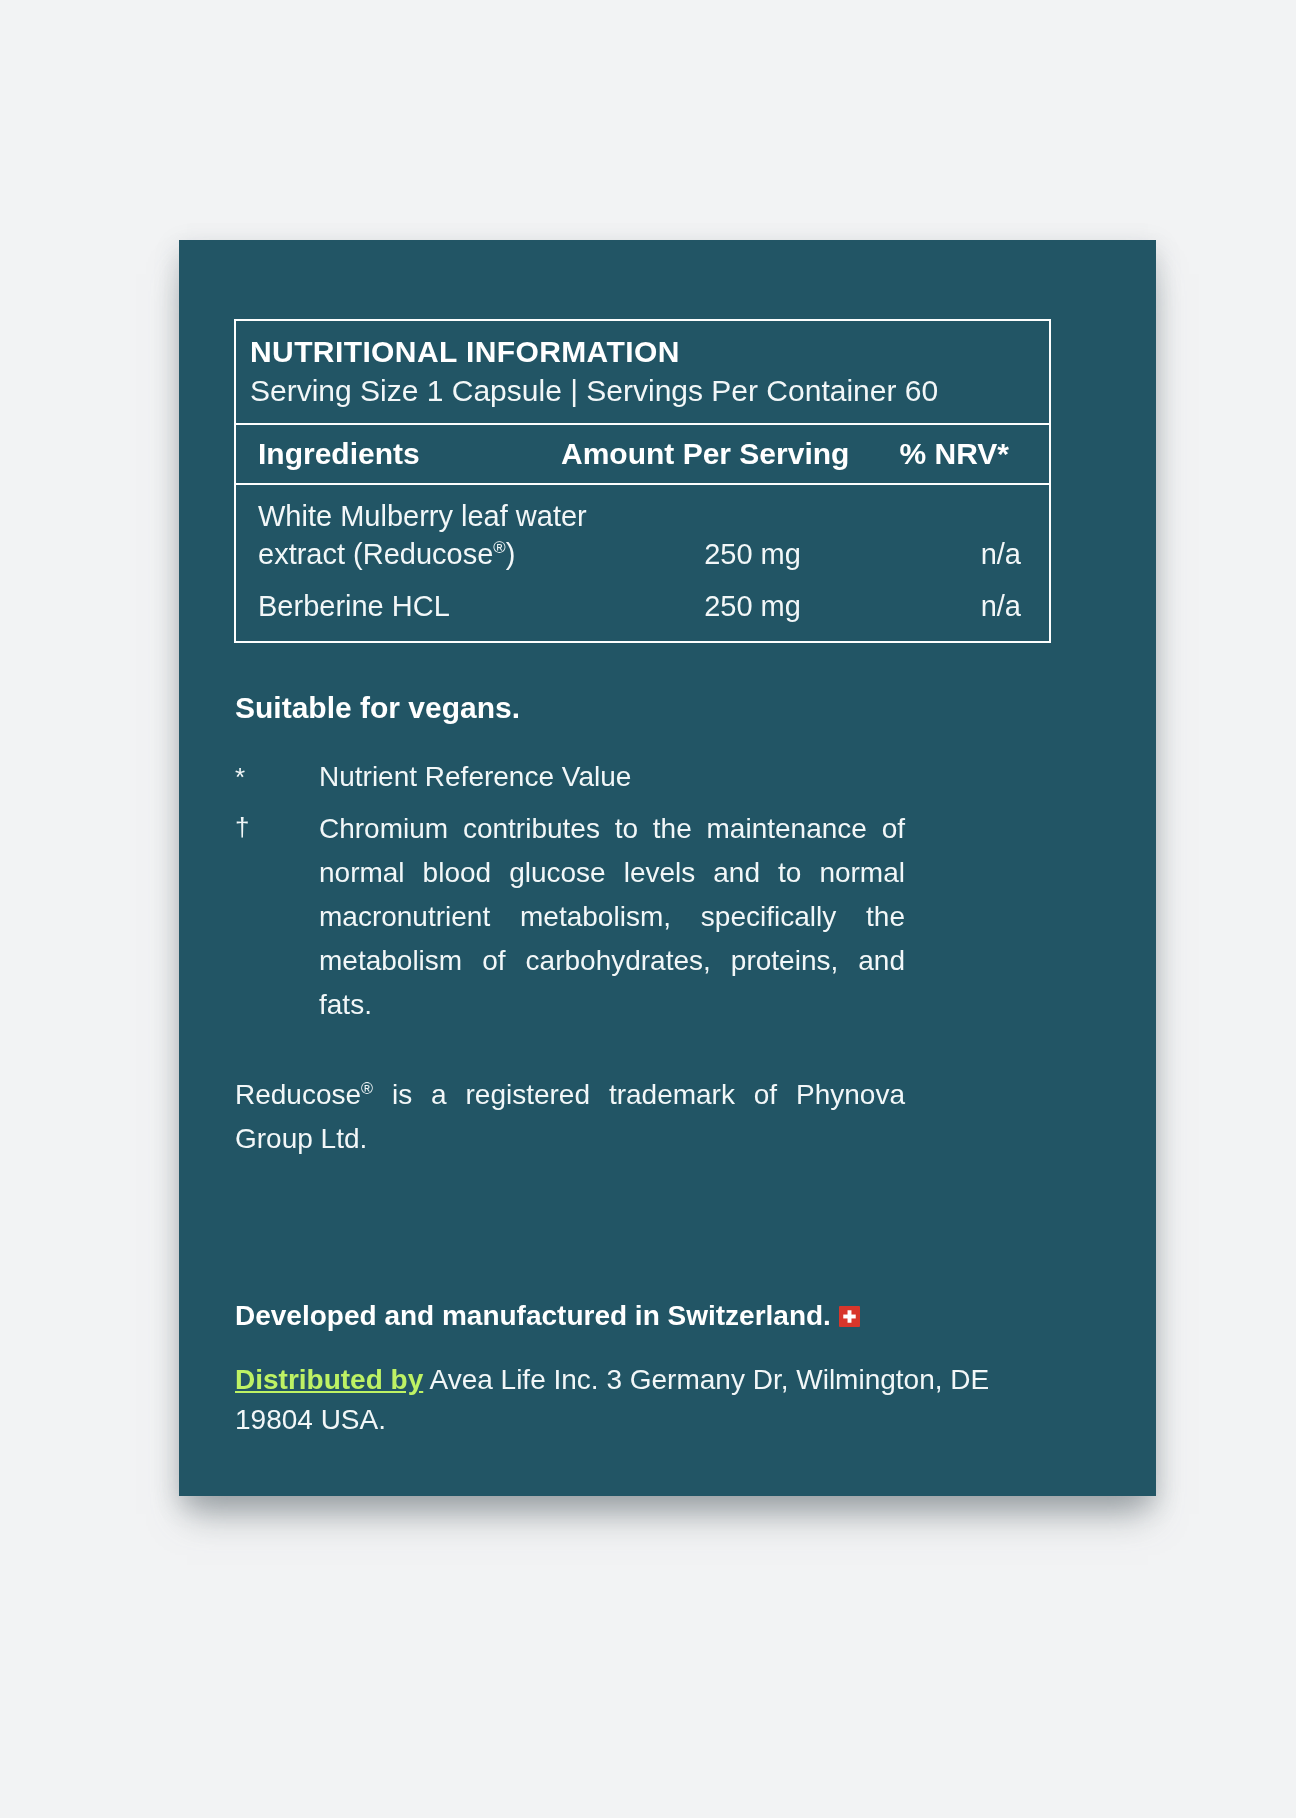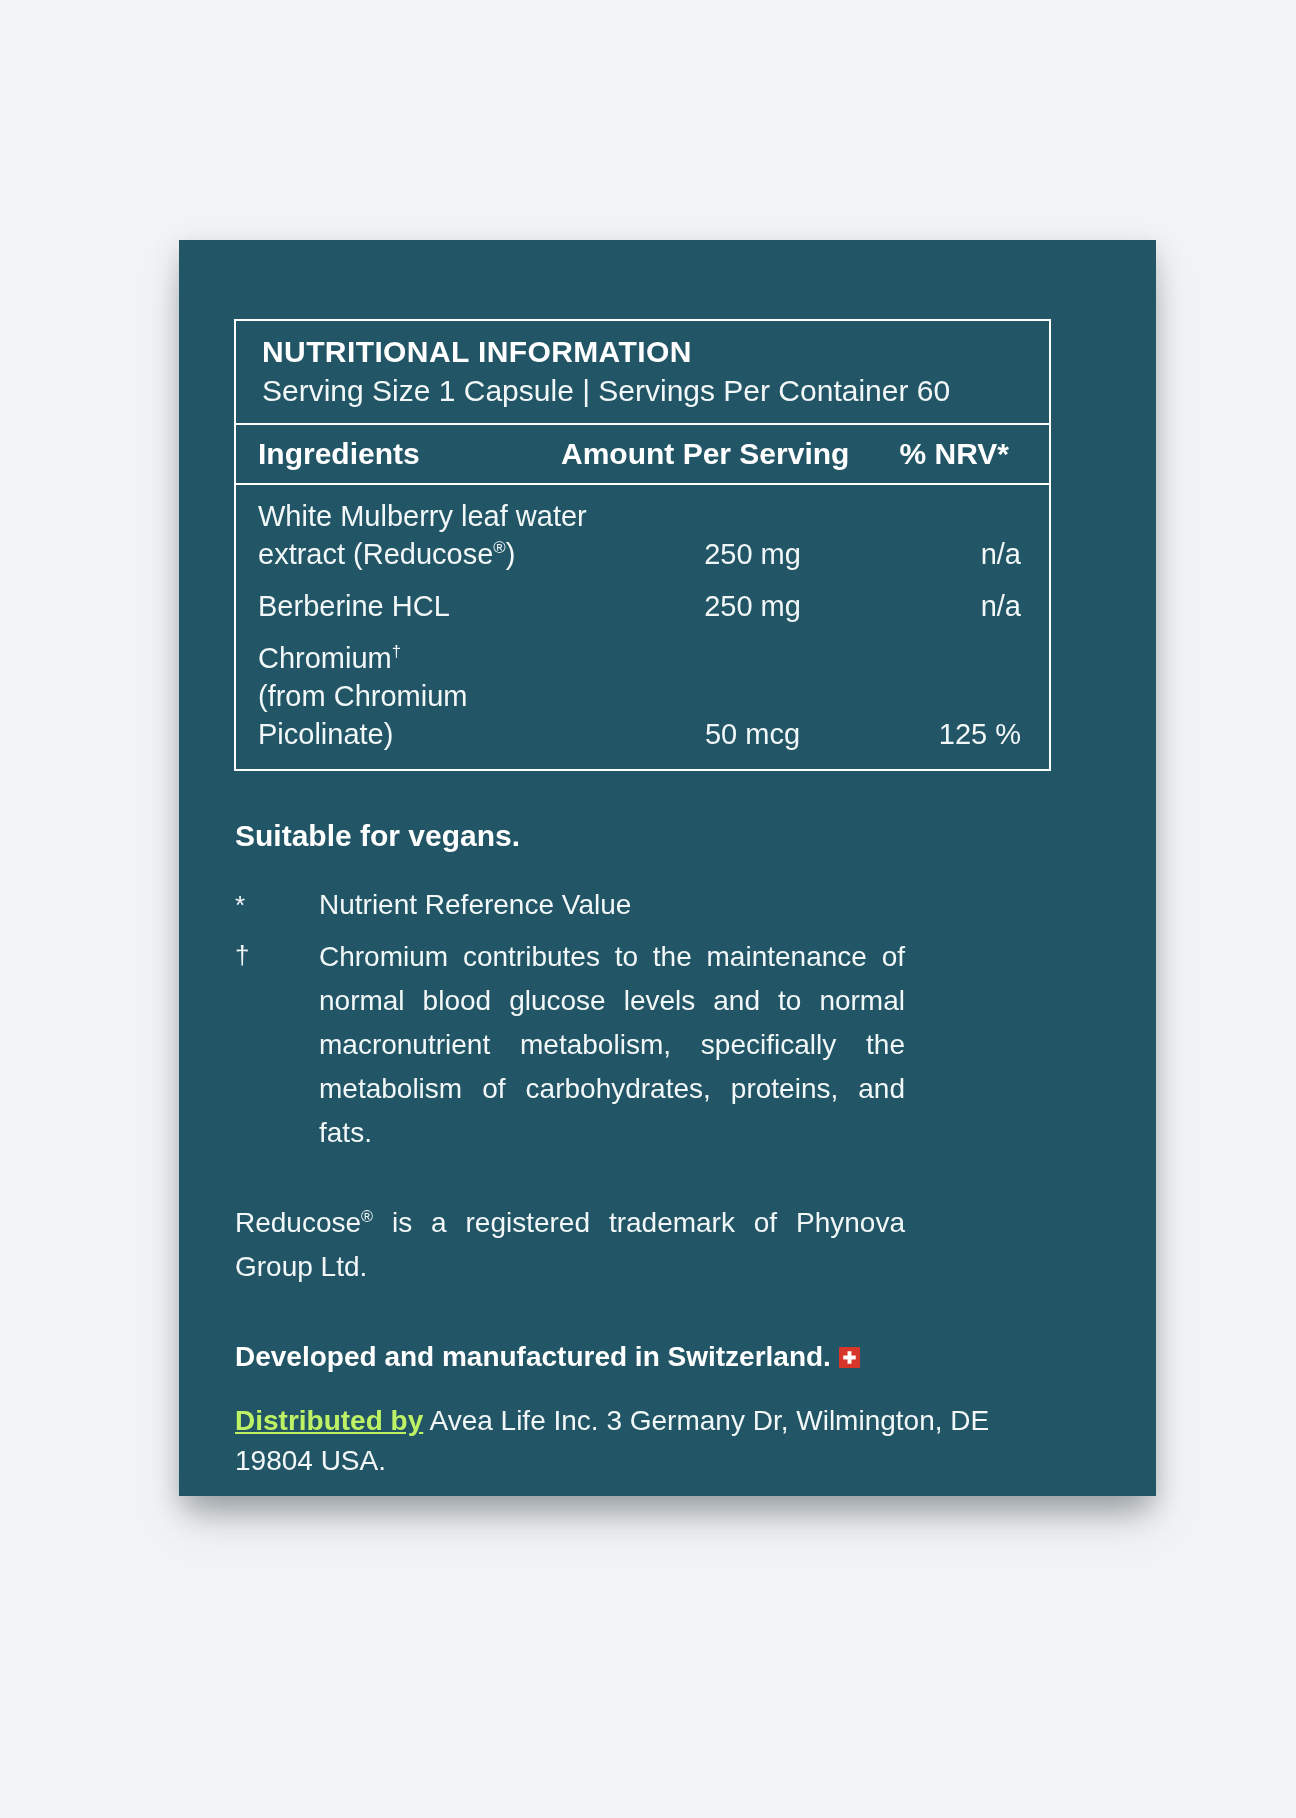--- a/index.html
+++ b/index.html
@@ -23,21 +23,21 @@
     box-shadow:0 26px 34px -8px rgba(105,115,121,0.55), 0 8px 22px rgba(120,130,136,0.30);
   }
 
   
   .nutri-table {
     margin:79px 0 0 55px;
     width:817px;
     border:2px solid #fdfefe;
   }
   .t-head {
-    padding:12px 22px 12px 26px;
+    padding:12px 22px 12px 14px;
     border-bottom:2px solid #fdfefe;
   }
   .t-title {
     font-size:30px; font-weight:bold; line-height:38px;
     letter-spacing:0.4px; color:#ffffff;
   }
   .t-serving { font-size:30px; line-height:40px; color:#f2f7f8; }
 
   .t-cols {
     display:flex; align-items:center;
@@ -113,28 +113,20 @@
         </div>
 
         <div class="t-row">
           <div class="cell-name">
             <div>Berberine HCL</div>
           </div>
           <div class="cell-amt">250 mg</div>
           <div class="cell-nrv">n/a</div>
         </div>
 
-        <div class="t-row">
-          <div class="cell-name">
-            <div><span>Chromium</span><sup>†</sup></div>
-            <div>(from Chromium Picolinate)</div>
-          </div>
-          <div class="cell-amt">50 mcg</div>
-          <div class="cell-nrv">125 %</div>
-        </div>
 
       </div>
     </div>
 
     <div class="notes">
       <p class="vegan">Suitable for vegans.</p>
 
       <div class="fn">
         <span class="fn-sym">*</span>
         <span class="fn-text">Nutrient Reference Value</span>

